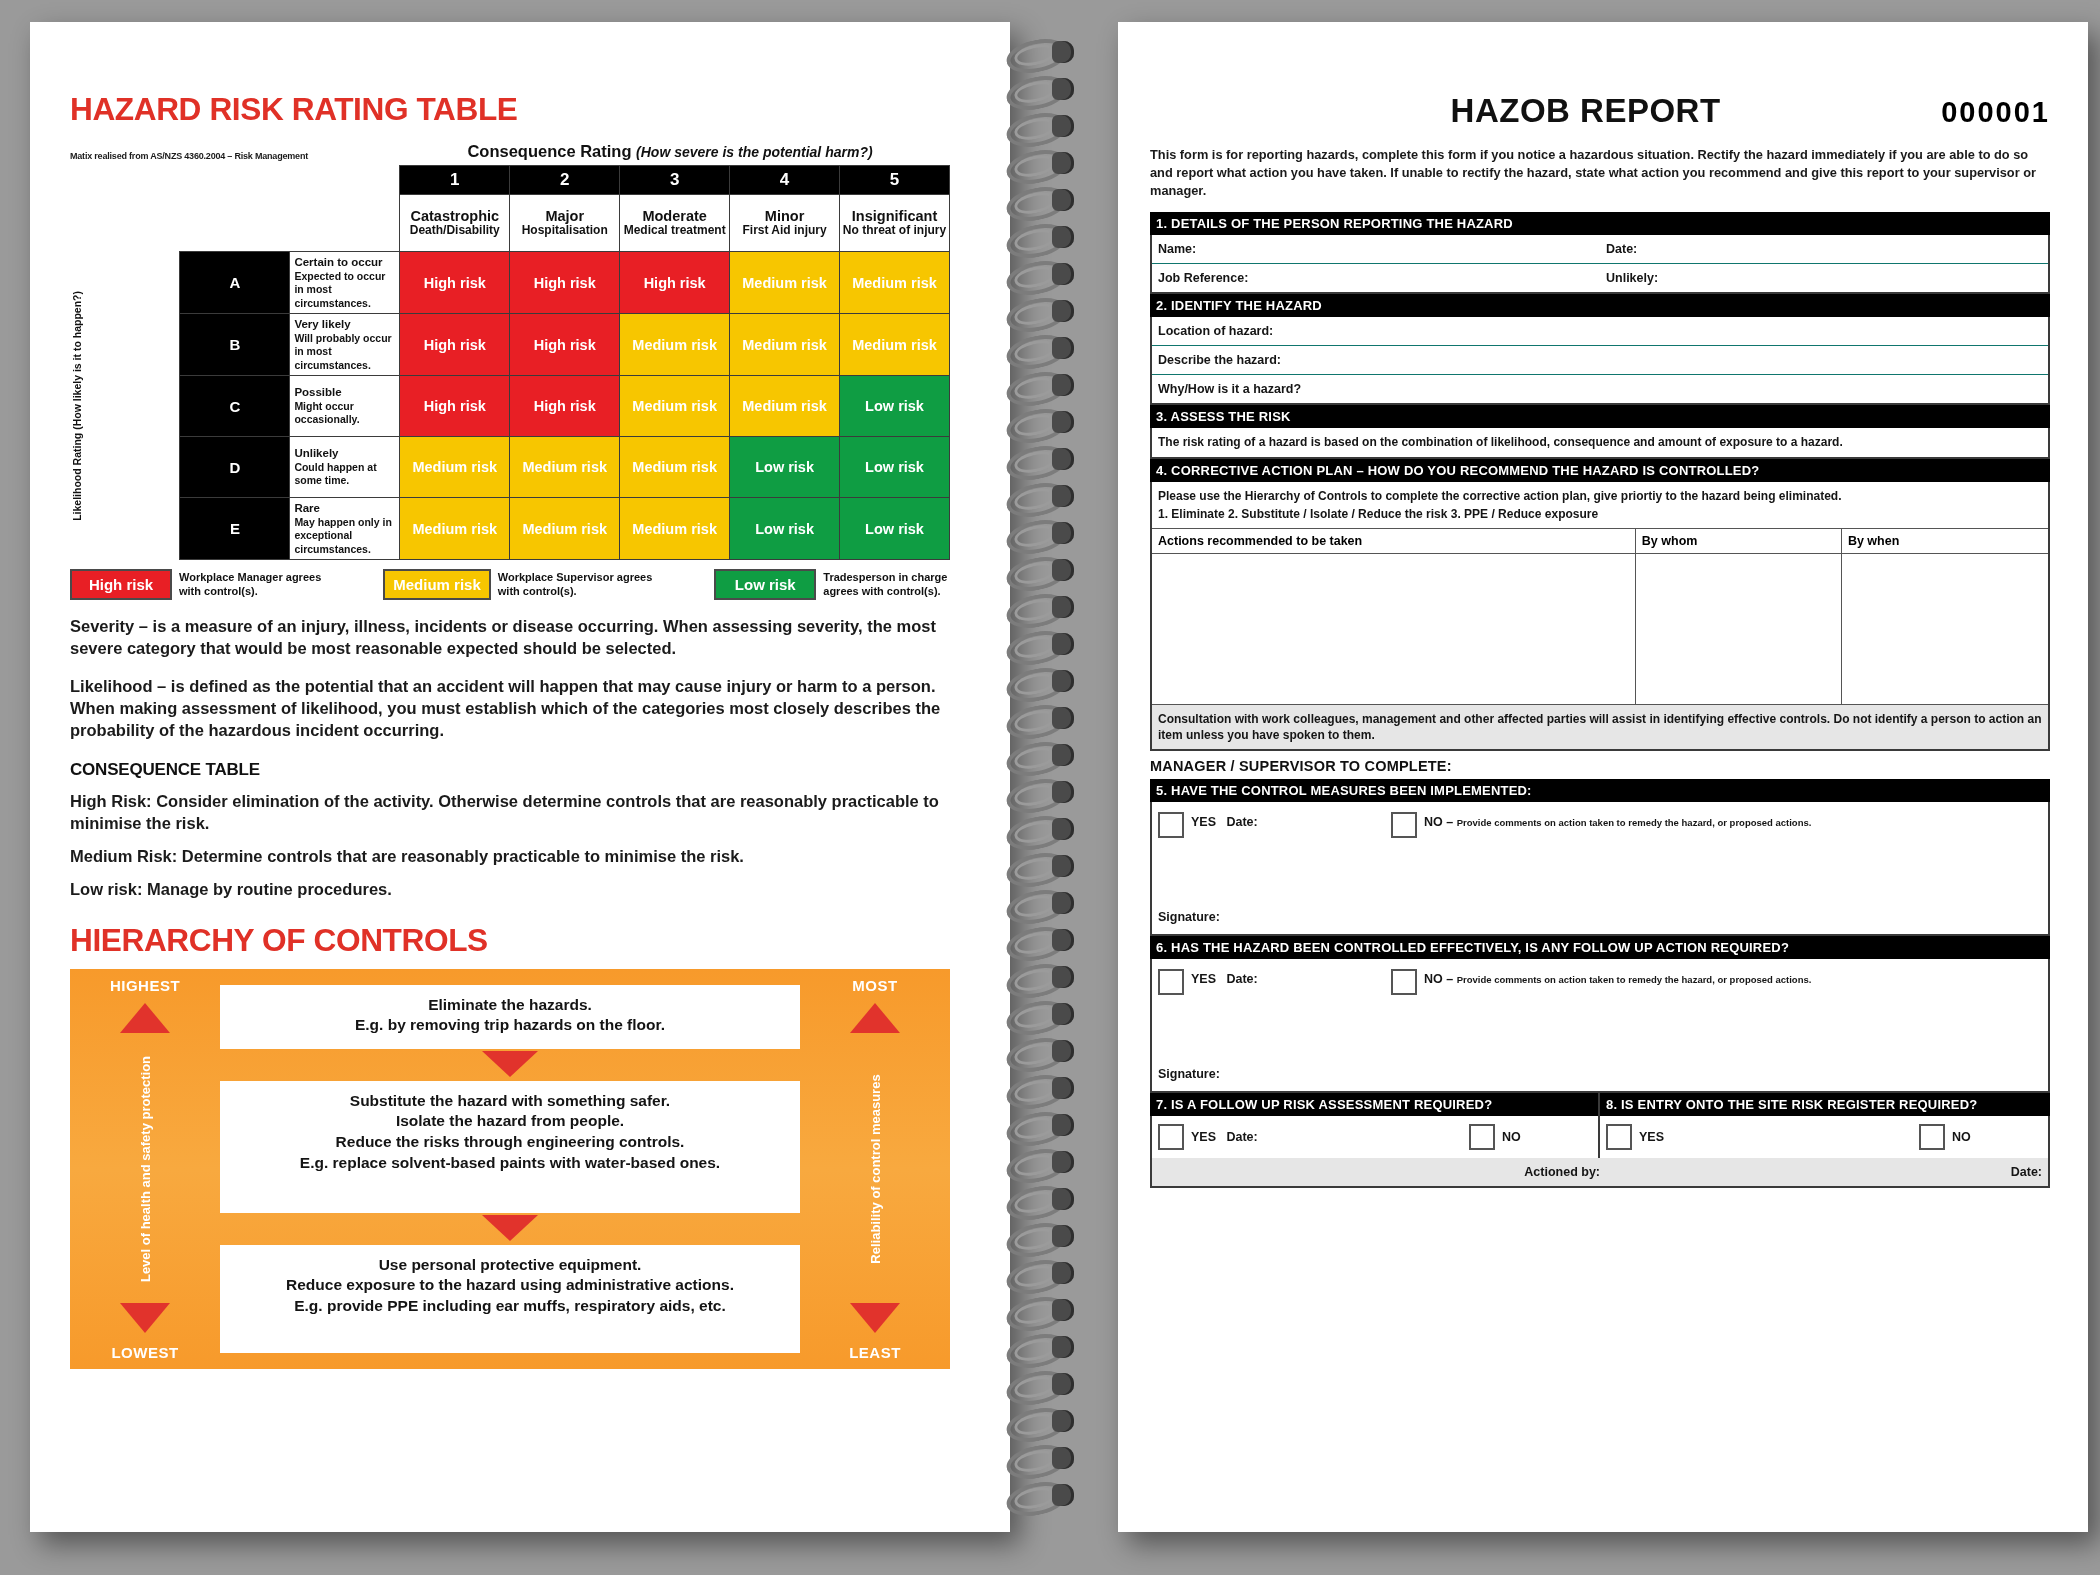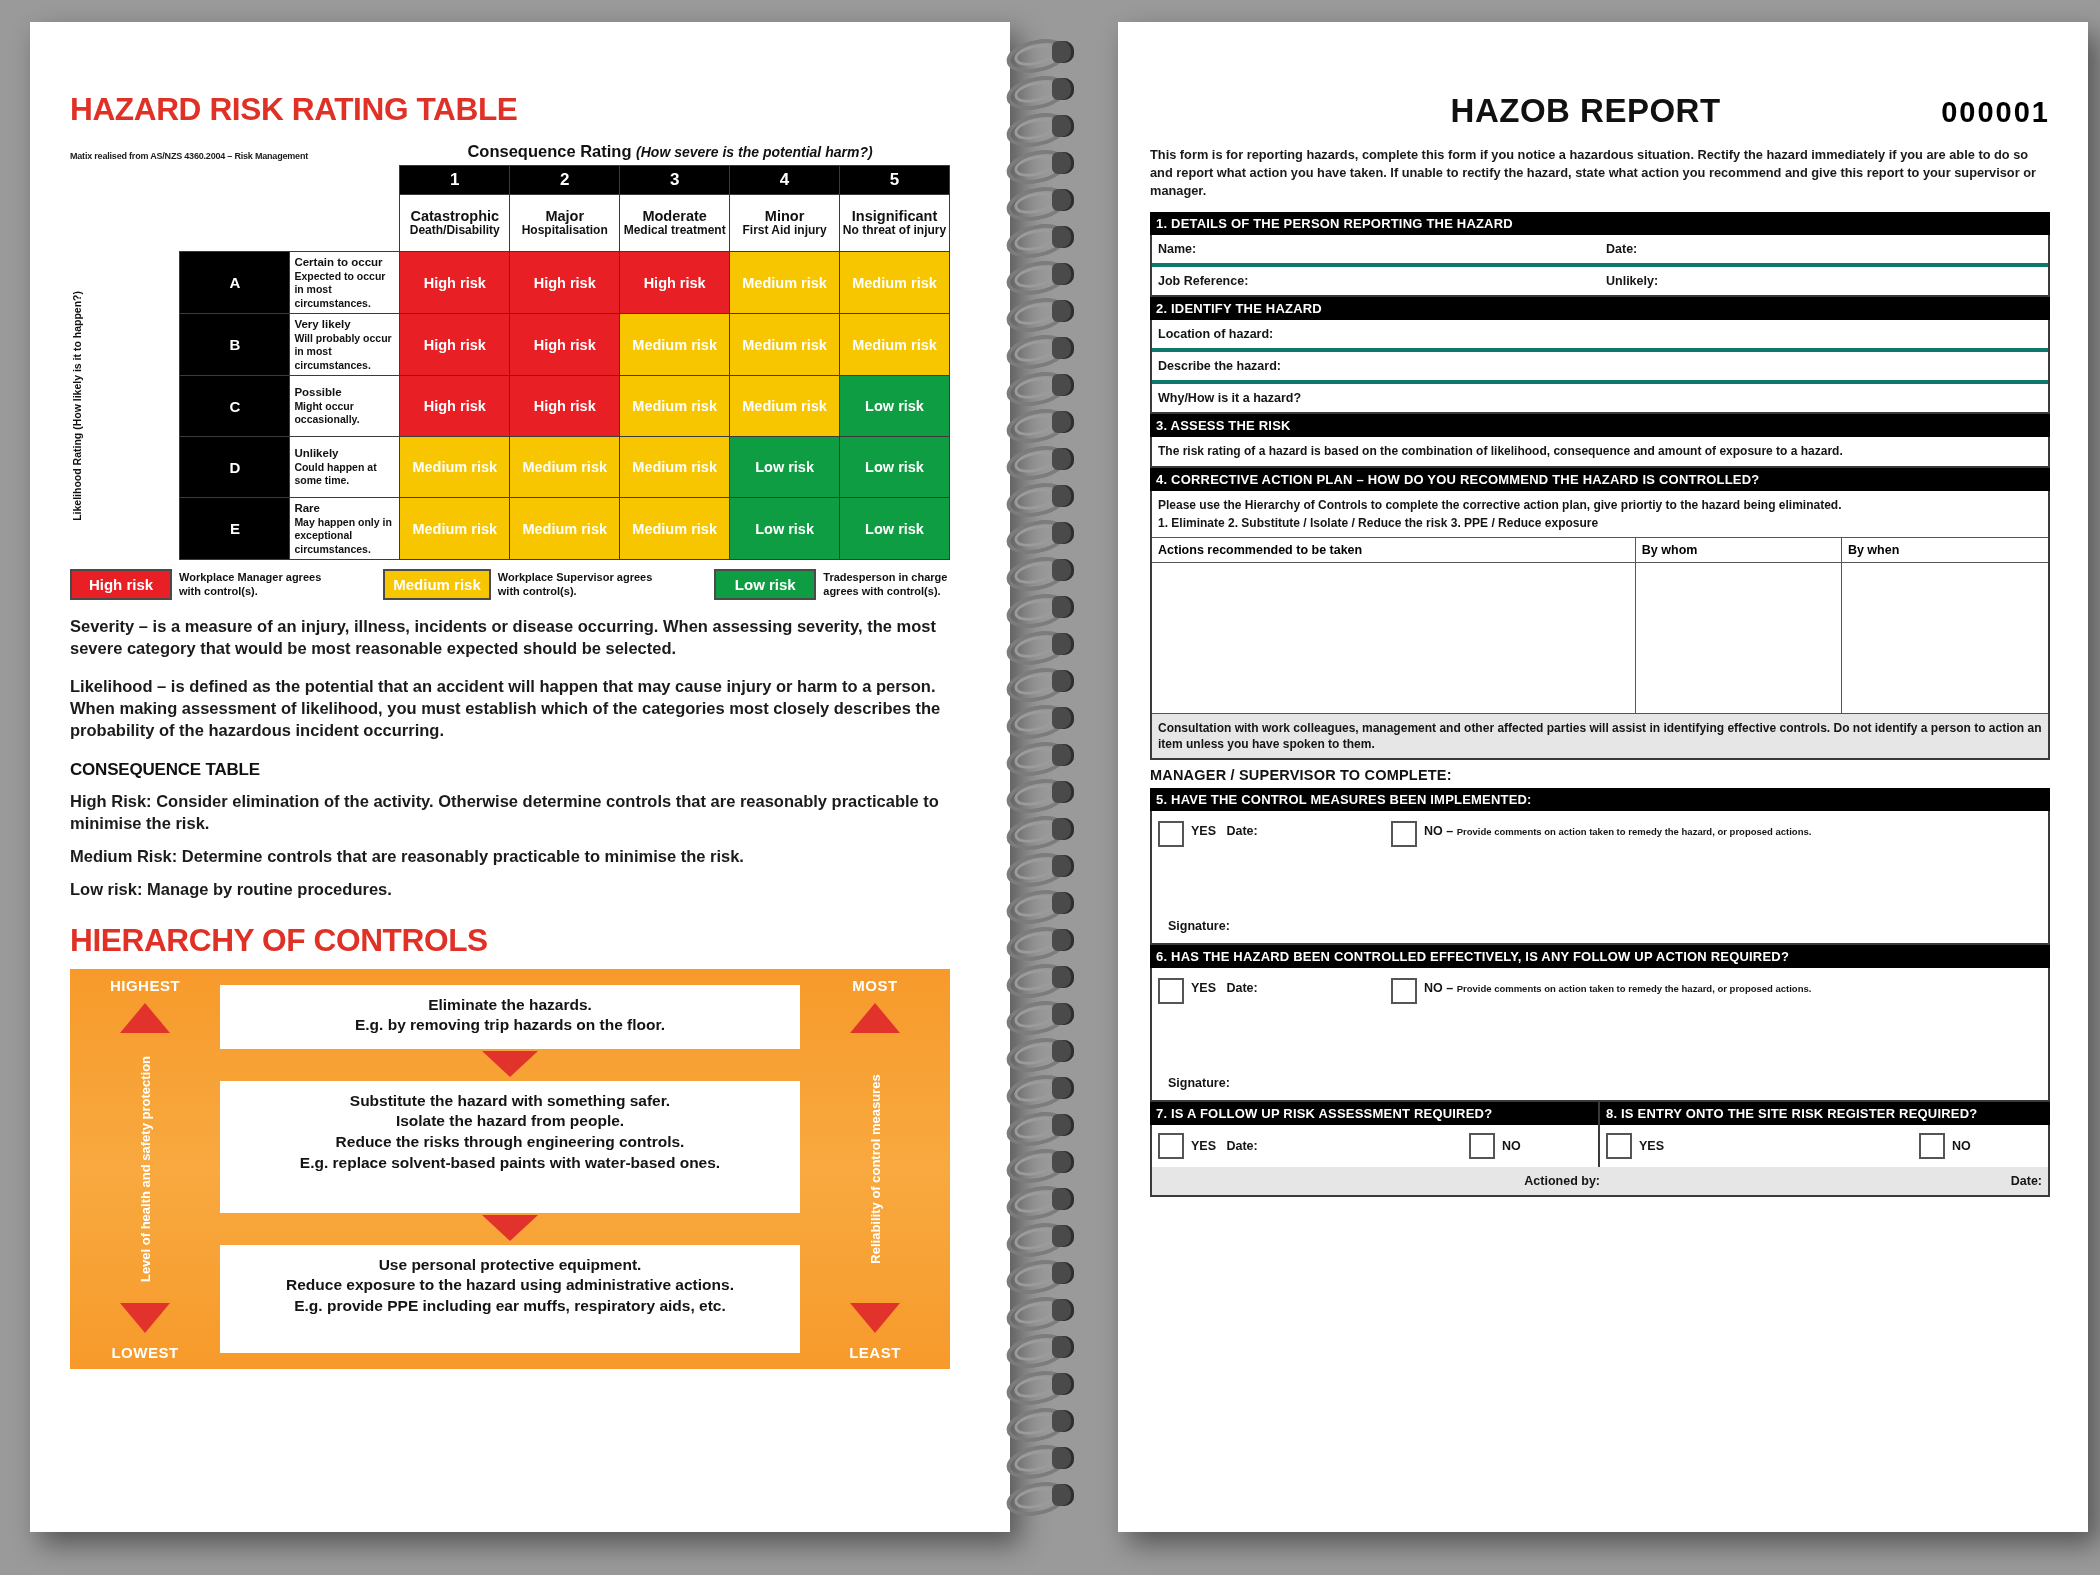--- a/index.html
+++ b/index.html
@@ -79,37 +79,37 @@
   .mid-arrow{position:absolute;left:50%;transform:translateX(-50%);width:0;height:0;
       border-left:28px solid transparent;border-right:28px solid transparent;border-top:26px solid #e1332c;}
 
   
   #right-page{position:absolute;left:1150px;top:92px;width:900px;}
   .rp-title{font-size:33px;font-weight:bold;color:#111;letter-spacing:.5px;}
   .rp-serial{font-size:29px;font-weight:bold;color:#000000;letter-spacing:2px;}
   .rp-intro{font-size:12.8px;font-weight:bold;color:#1a1a1a;line-height:1.42;margin-top:16px;}
   .frm{border:2px solid #3a3a3a;border-top:none;}
   .sec-hdr{background:#000;color:#fff;font-weight:bold;font-size:13px;padding:4px 6px;letter-spacing:.2px;}
-  .row{border-bottom:4px solid #0f766e;display:flex;}
+  .row{border-bottom:1px solid #0f766e;display:flex;}
   .cellpad{font-size:12.5px;font-weight:bold;color:#151515;padding:7px 6px;}
   .half{width:50%;box-sizing:border-box;}
   .note{font-size:12px;font-weight:bold;color:#151515;padding:6px;line-height:1.35;}
   .note-grey{background:#e6e6e6;}
   .acth{display:flex;border-bottom:1px solid #555;}
   .acth>div{font-size:12.5px;font-weight:bold;padding:5px 6px;border-right:1px solid #555;box-sizing:border-box;}
   .acth>div:last-child{border-right:none;}
   .actbody{display:flex;height:150px;}
   .actbody>div{border-right:1px solid #555;box-sizing:border-box;}
   .actbody>div:last-child{border-right:none;}
   .mgr{font-size:14.5px;font-weight:bold;color:#111;margin:7px 0 5px;letter-spacing:.2px;}
   .chkrow{display:flex;align-items:flex-start;padding:10px 6px 4px;}
   .chk{width:22px;height:22px;border:2px solid #555;background:#fff;flex:0 0 auto;}
   .chklab{font-size:12.5px;font-weight:bold;color:#151515;margin:3px 0 0 7px;}
   .chklab small{font-size:9.5px;font-weight:bold;}
-  .sigline{font-size:12.5px;font-weight:bold;color:#151515;padding:4px 16px 6px;}
+  .sigline{font-size:12.5px;font-weight:bold;color:#151515;padding:4px 6px 6px;}
   .twocol{display:flex;}
   .twocol>div{width:50%;box-sizing:border-box;}
   .bdr-r{border-right:2px solid #3a3a3a;}
   .footer-grey{background:#e6e6e6;display:flex;font-size:12.5px;font-weight:bold;color:#151515;padding:7px 6px;text-align:right;}
 </style>
 </head>
 <body>
 
 <div id="page">
 

